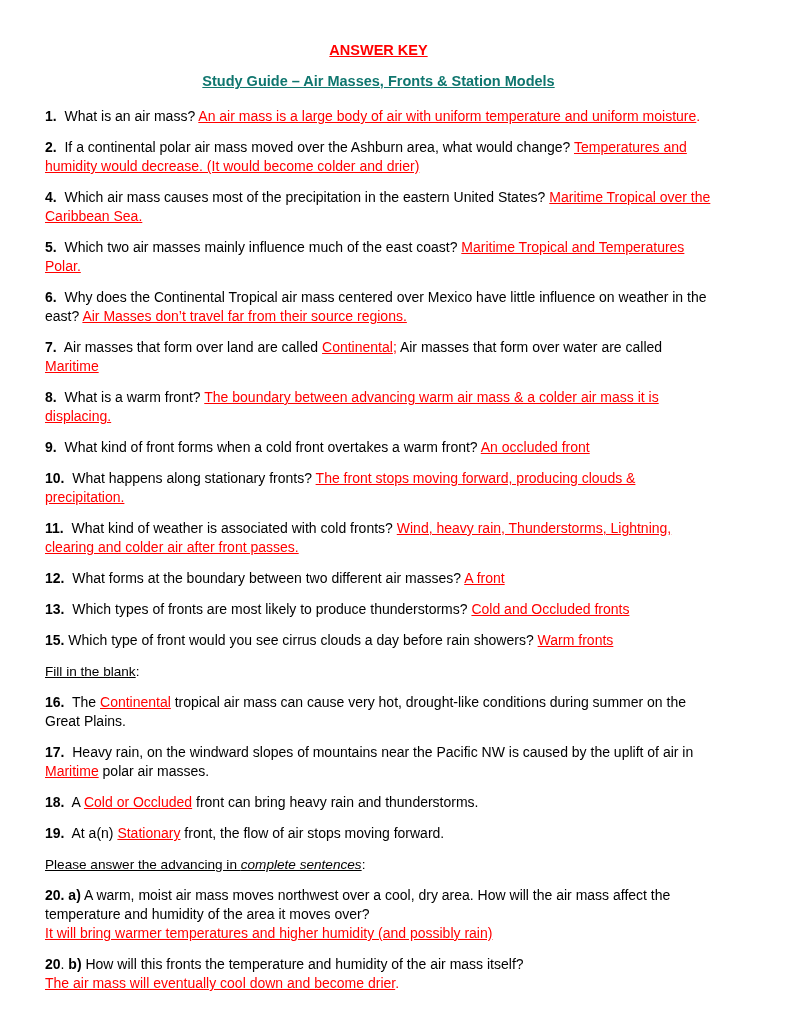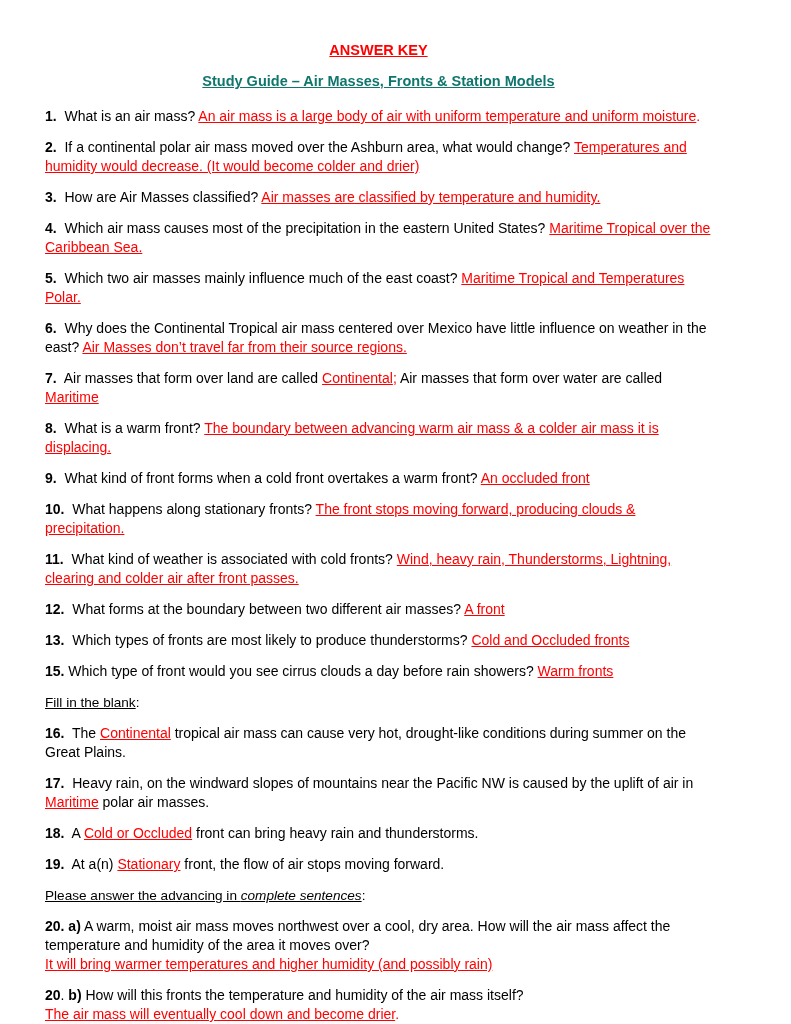--- a/index.html
+++ b/index.html
@@ -80,21 +80,20 @@
   <div class="content">
 
     <div class="title"><span>ANSWER KEY</span></div>
 
     <div class="subtitle"><span>Study Guide – Air Masses, Fronts &amp; Station Models</span></div>
 
     <p class="q"><span class="num">1.</span>&nbsp; <span>What is an air mass? </span><span class="ans">An air mass is a large body of air with uniform temperature and uniform moisture</span><span class="ans-nb">.</span></p>
 
     <p class="q"><span class="num">2.</span>&nbsp; <span>If a continental polar air mass moved over the Ashburn area, what would change? </span><span class="ans">Temperatures and humidity would decrease.  (It would become colder and drier)</span></p>
 
-    <p class="q"><span class="num">3.</span>&nbsp; <span>How are Air Masses classified? </span><span class="ans">Air masses are classified by temperature and humidity.</span></p>
 
     <p class="q"><span class="num">4.</span>&nbsp; <span>Which air mass causes most of the precipitation in the eastern United States? </span><span class="ans">Maritime Tropical over the Caribbean Sea.</span></p>
 
     <p class="q"><span class="num">5.</span>&nbsp; <span>Which two air masses mainly influence much of the east coast? </span><span class="ans">Maritime Tropical and Temperatures Polar.</span></p>
 
     <p class="q"><span class="num">6.</span>&nbsp; <span>Why does the Continental Tropical air mass centered over Mexico have little influence on weather in the east? </span><span class="ans">Air Masses don’t travel far from their source regions.</span></p>
 
     <p class="q"><span class="num">7.</span>&nbsp; <span>Air masses that form over land are called </span><span class="ans">Continental</span><span class="ans-nb">;</span><span> Air masses that form over water are called </span><span class="ans">Maritime</span></p>
 
     <p class="q"><span class="num">8.</span>&nbsp; <span>What is a warm front? </span><span class="ans">The boundary between advancing warm air mass &amp; a colder air mass it is displacing.</span></p>

